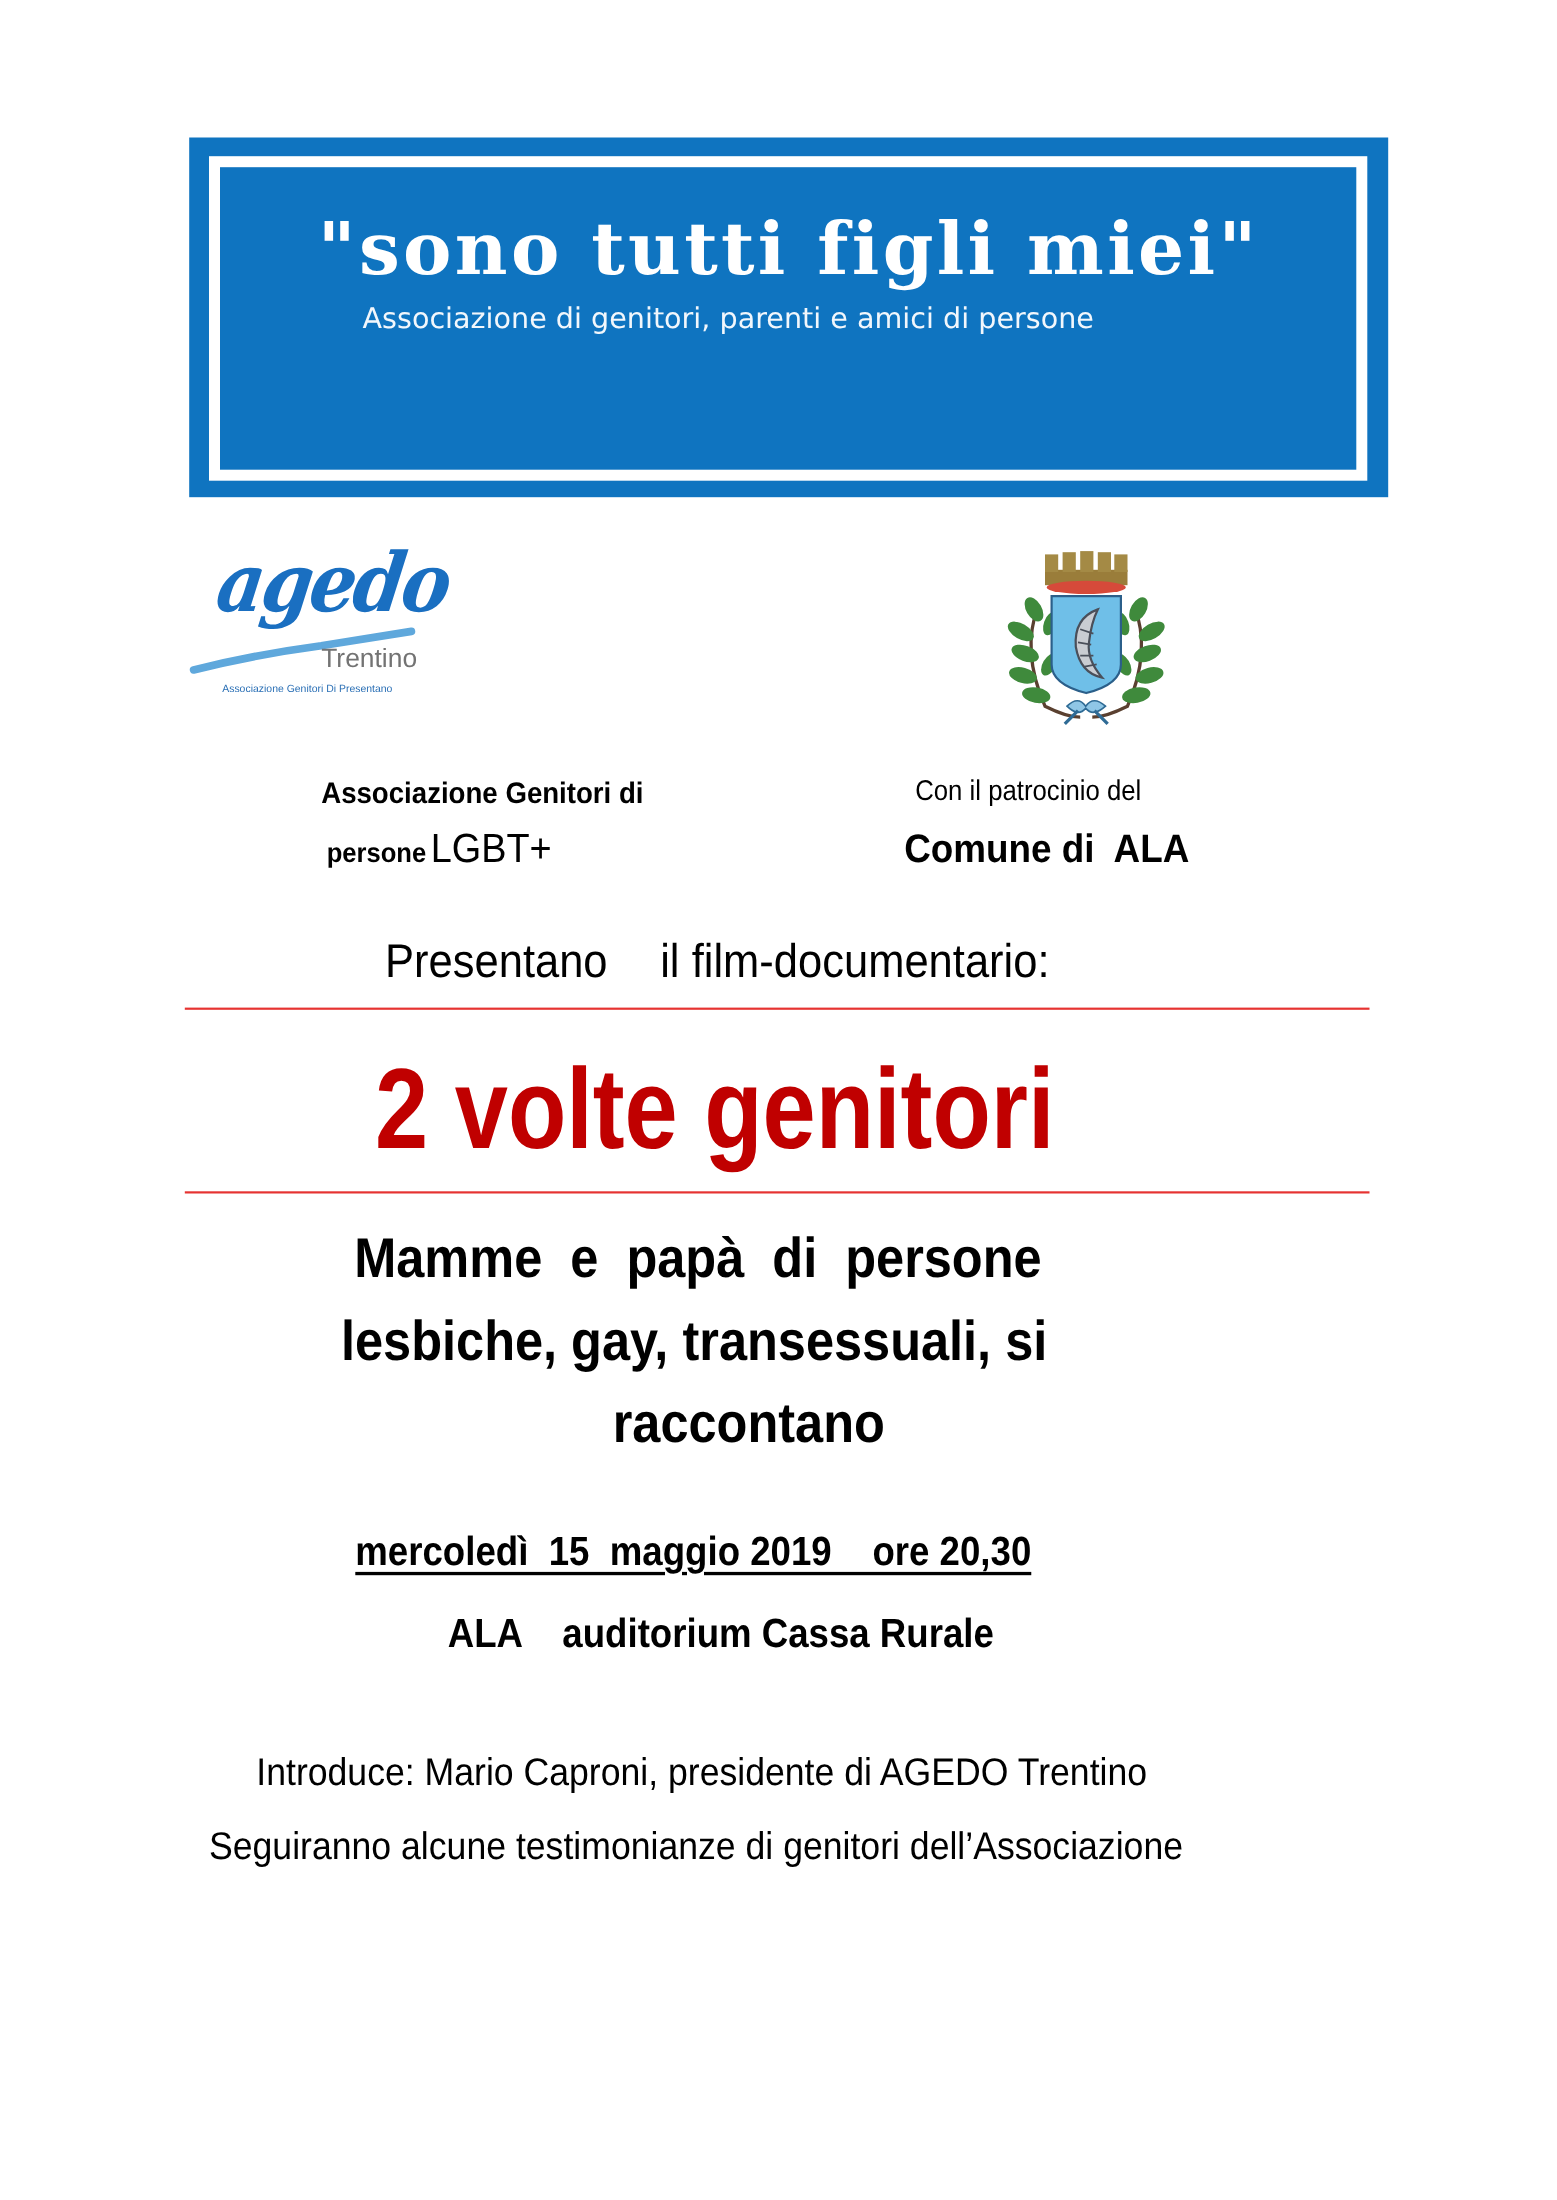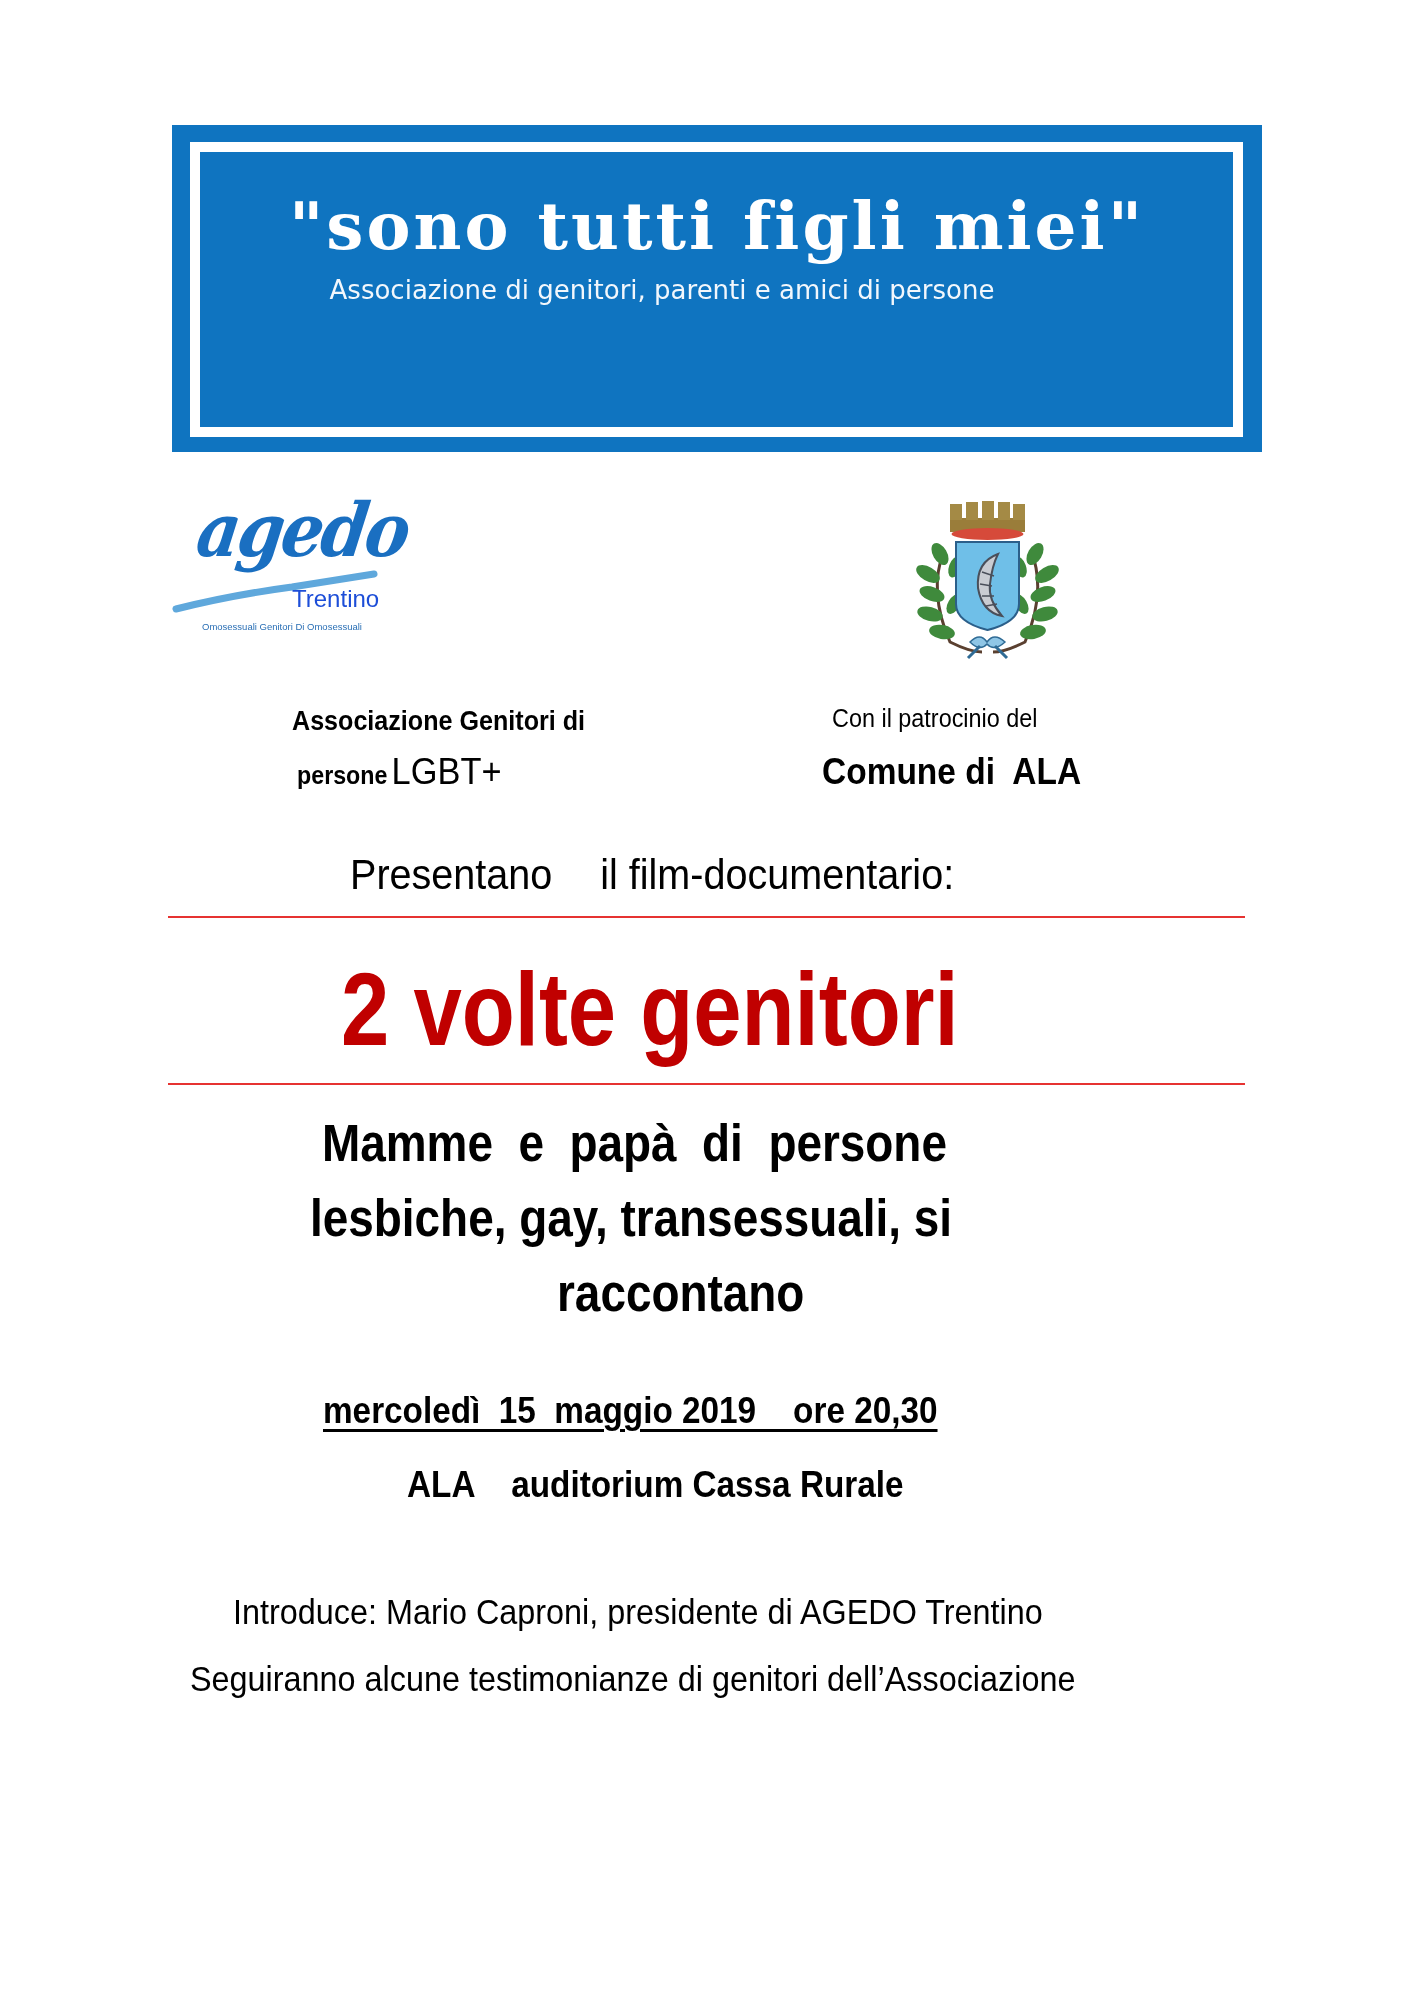--- a/index.html
+++ b/index.html
@@ -16,21 +16,21 @@
                   color: #ffffff; font-family: "DejaVu Serif", serif; font-weight: bold;
                   font-size: 66px; letter-spacing: 3px; white-space: nowrap; }
   .banner-sub { position: absolute; left: 0; width: 980px; text-align: center; color: #f2f7fc;
                 font-family: "DejaVu Sans", sans-serif; font-size: 26px; white-space: nowrap; }
 
   
   #agedo-logo { left: 172px; top: 495px; width: 210px; height: 150px; }
   #agedo-word { position: absolute; left: 32px; top: -8px; font-family: "DejaVu Serif", serif;
                 font-style: italic; font-weight: bold; font-size: 74px; color: #1a6fc1;
                 letter-spacing: -3px; transform: skewX(-8deg) scaleX(0.9); transform-origin: 0 0; }
-  #agedo-trentino { position: absolute; left: 120px; top: 90px; font-size: 24px; color: #1d4ed8; }
+  #agedo-trentino { position: absolute; left: 120px; top: 90px; font-size: 24px; color: #737373; }
   #agedo-tagline { position: absolute; left: 30px; top: 126px; font-size: 9.5px; color: #2a6fb5;
                    white-space: nowrap; }
 
   
   #crest { left: 910px; top: 492px; width: 155px; height: 176px; }
 
   .red-rule { position: absolute; left: 168px; width: 1077px; height: 2px; background: #e63331; }
 </style>
 </head>
 <body>
@@ -40,21 +40,21 @@
   <div id="banner-title">"sono tutti figli miei"</div>
   <div class="banner-sub" style="top:150px;">Associazione di genitori, parenti e amici di persone</div>
 </div>
 
 <div id="agedo-logo" class="abs">
   <svg class="abs" style="left:0;top:0" width="210" height="150">
     <path d="M4 114 Q 60 100 120 92 Q 170 84 202 79" stroke="#5fa8dc" stroke-width="7" fill="none" stroke-linecap="round"></path>
   </svg>
   <div id="agedo-word">agedo</div>
   <div id="agedo-trentino">Trentino</div>
-  <div id="agedo-tagline">Omosessuali Genitori Di Omosessuali</div>
+  <div id="agedo-tagline">Associazione Genitori Di Presentano</div>
 </div>
 
 <div id="crest" class="abs">
   <svg width="155" height="176" viewBox="0 0 155 176">
 
     <rect x="40" y="26" width="75" height="14" fill="#9a7d3a"></rect>
     <rect x="40" y="12" width="12" height="16" fill="#a48a45"></rect>
     <rect x="56" y="10" width="12" height="18" fill="#a48a45"></rect>
     <rect x="72" y="9" width="12" height="19" fill="#a48a45"></rect>
     <rect x="88" y="10" width="12" height="18" fill="#a48a45"></rect>

